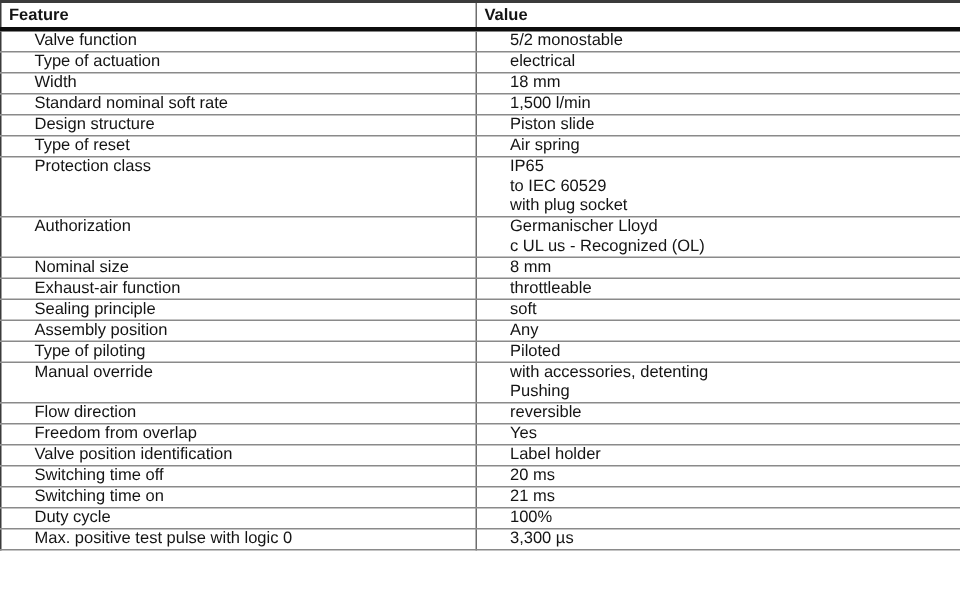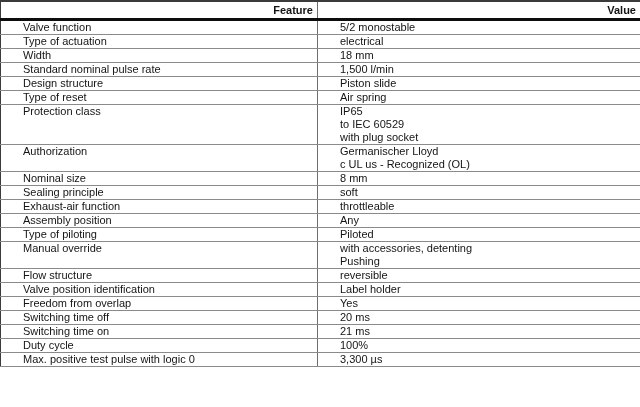--- a/index.html
+++ b/index.html
@@ -23,21 +23,21 @@
     background: var(--bg);
   }
   table.spec-table {
     width: 640px;
     border-collapse: collapse;
     table-layout: fixed;
     font-size: 11px;
     line-height: 13px;
   }
   table.spec-table thead th {
-    text-align: right;
+    text-align: left;
     font-weight: bold;
     font-size: 11px;
     padding: 2px 4px 1px 5px;
     border-top: 2px solid var(--outer-border);
     border-bottom: 3px solid var(--header-rule);
     height: 17px;
     vertical-align: middle;
   }
   table.spec-table td {
     vertical-align: top;
@@ -77,21 +77,21 @@
             <div>electrical</div>
           </td>
         </tr>
         <tr>
           <td>Width</td>
           <td>
             <div>18 mm</div>
           </td>
         </tr>
         <tr>
-          <td>Standard nominal pulse rate</td>
+          <td>Standard nominal soft rate</td>
           <td>
             <div>1,500 l/min</div>
           </td>
         </tr>
         <tr>
           <td>Design structure</td>
           <td>
             <div>Piston slide</div>
           </td>
         </tr>
@@ -116,29 +116,29 @@
             <div>c UL us - Recognized (OL)</div>
           </td>
         </tr>
         <tr>
           <td>Nominal size</td>
           <td>
             <div>8 mm</div>
           </td>
         </tr>
         <tr>
+          <td>Exhaust-air function</td>
+          <td>
+            <div>throttleable</div>
+          </td>
+        </tr>
+        <tr>
           <td>Sealing principle</td>
           <td>
             <div>soft</div>
-          </td>
-        </tr>
-        <tr>
-          <td>Exhaust-air function</td>
-          <td>
-            <div>throttleable</div>
           </td>
         </tr>
         <tr>
           <td>Assembly position</td>
           <td>
             <div>Any</div>
           </td>
         </tr>
         <tr>
           <td>Type of piloting</td>
@@ -147,35 +147,35 @@
           </td>
         </tr>
         <tr>
           <td>Manual override</td>
           <td>
             <div>with accessories, detenting</div>
             <div>Pushing</div>
           </td>
         </tr>
         <tr>
-          <td>Flow structure</td>
+          <td>Flow direction</td>
           <td>
             <div>reversible</div>
           </td>
         </tr>
         <tr>
+          <td>Freedom from overlap</td>
+          <td>
+            <div>Yes</div>
+          </td>
+        </tr>
+        <tr>
           <td>Valve position identification</td>
           <td>
             <div>Label holder</div>
-          </td>
-        </tr>
-        <tr>
-          <td>Freedom from overlap</td>
-          <td>
-            <div>Yes</div>
           </td>
         </tr>
         <tr>
           <td>Switching time off</td>
           <td>
             <div>20 ms</div>
           </td>
         </tr>
         <tr>
           <td>Switching time on</td>

